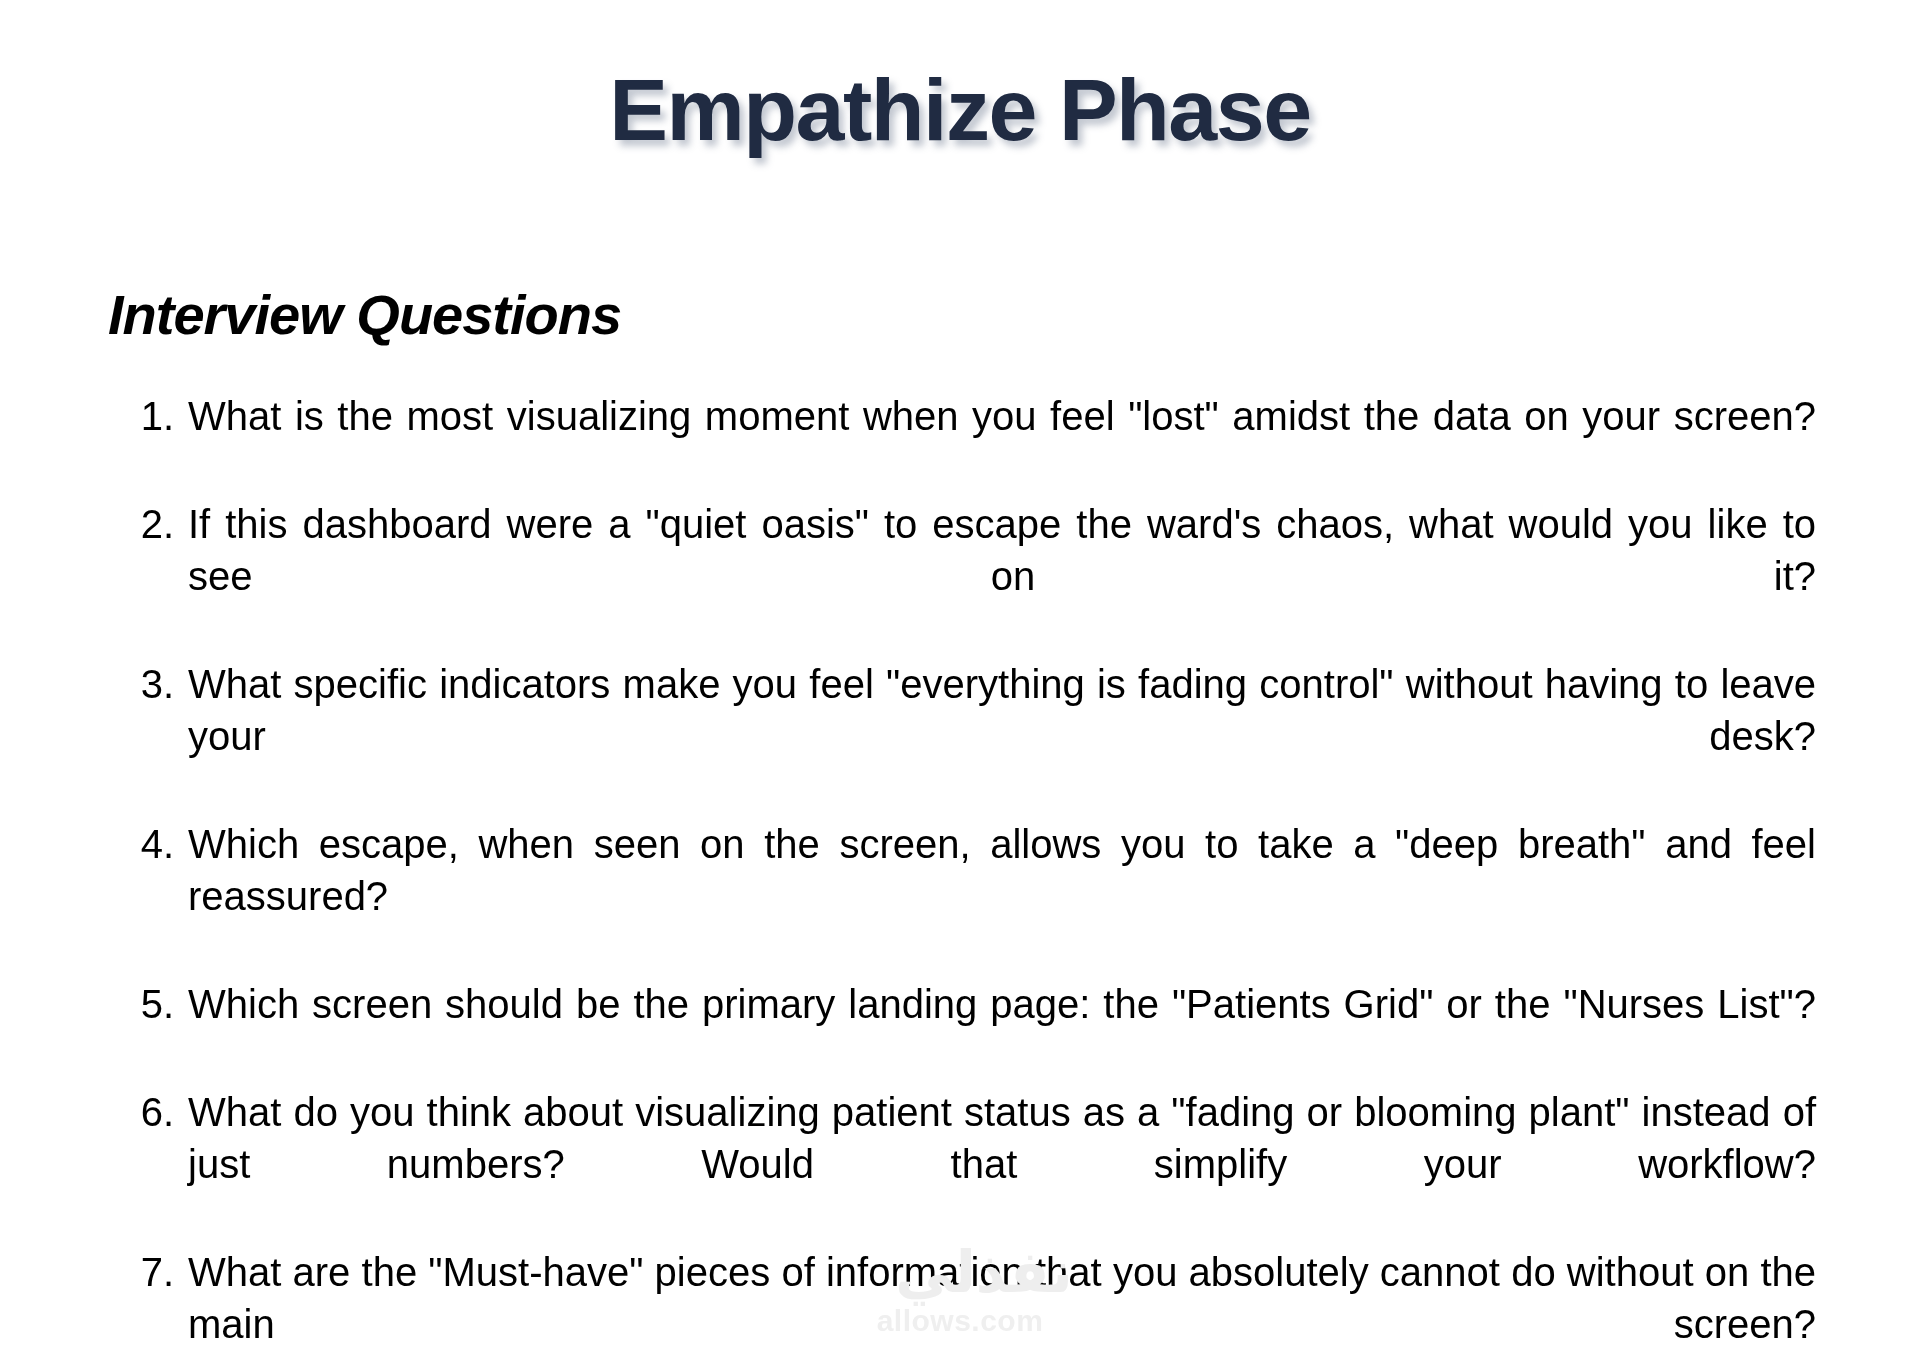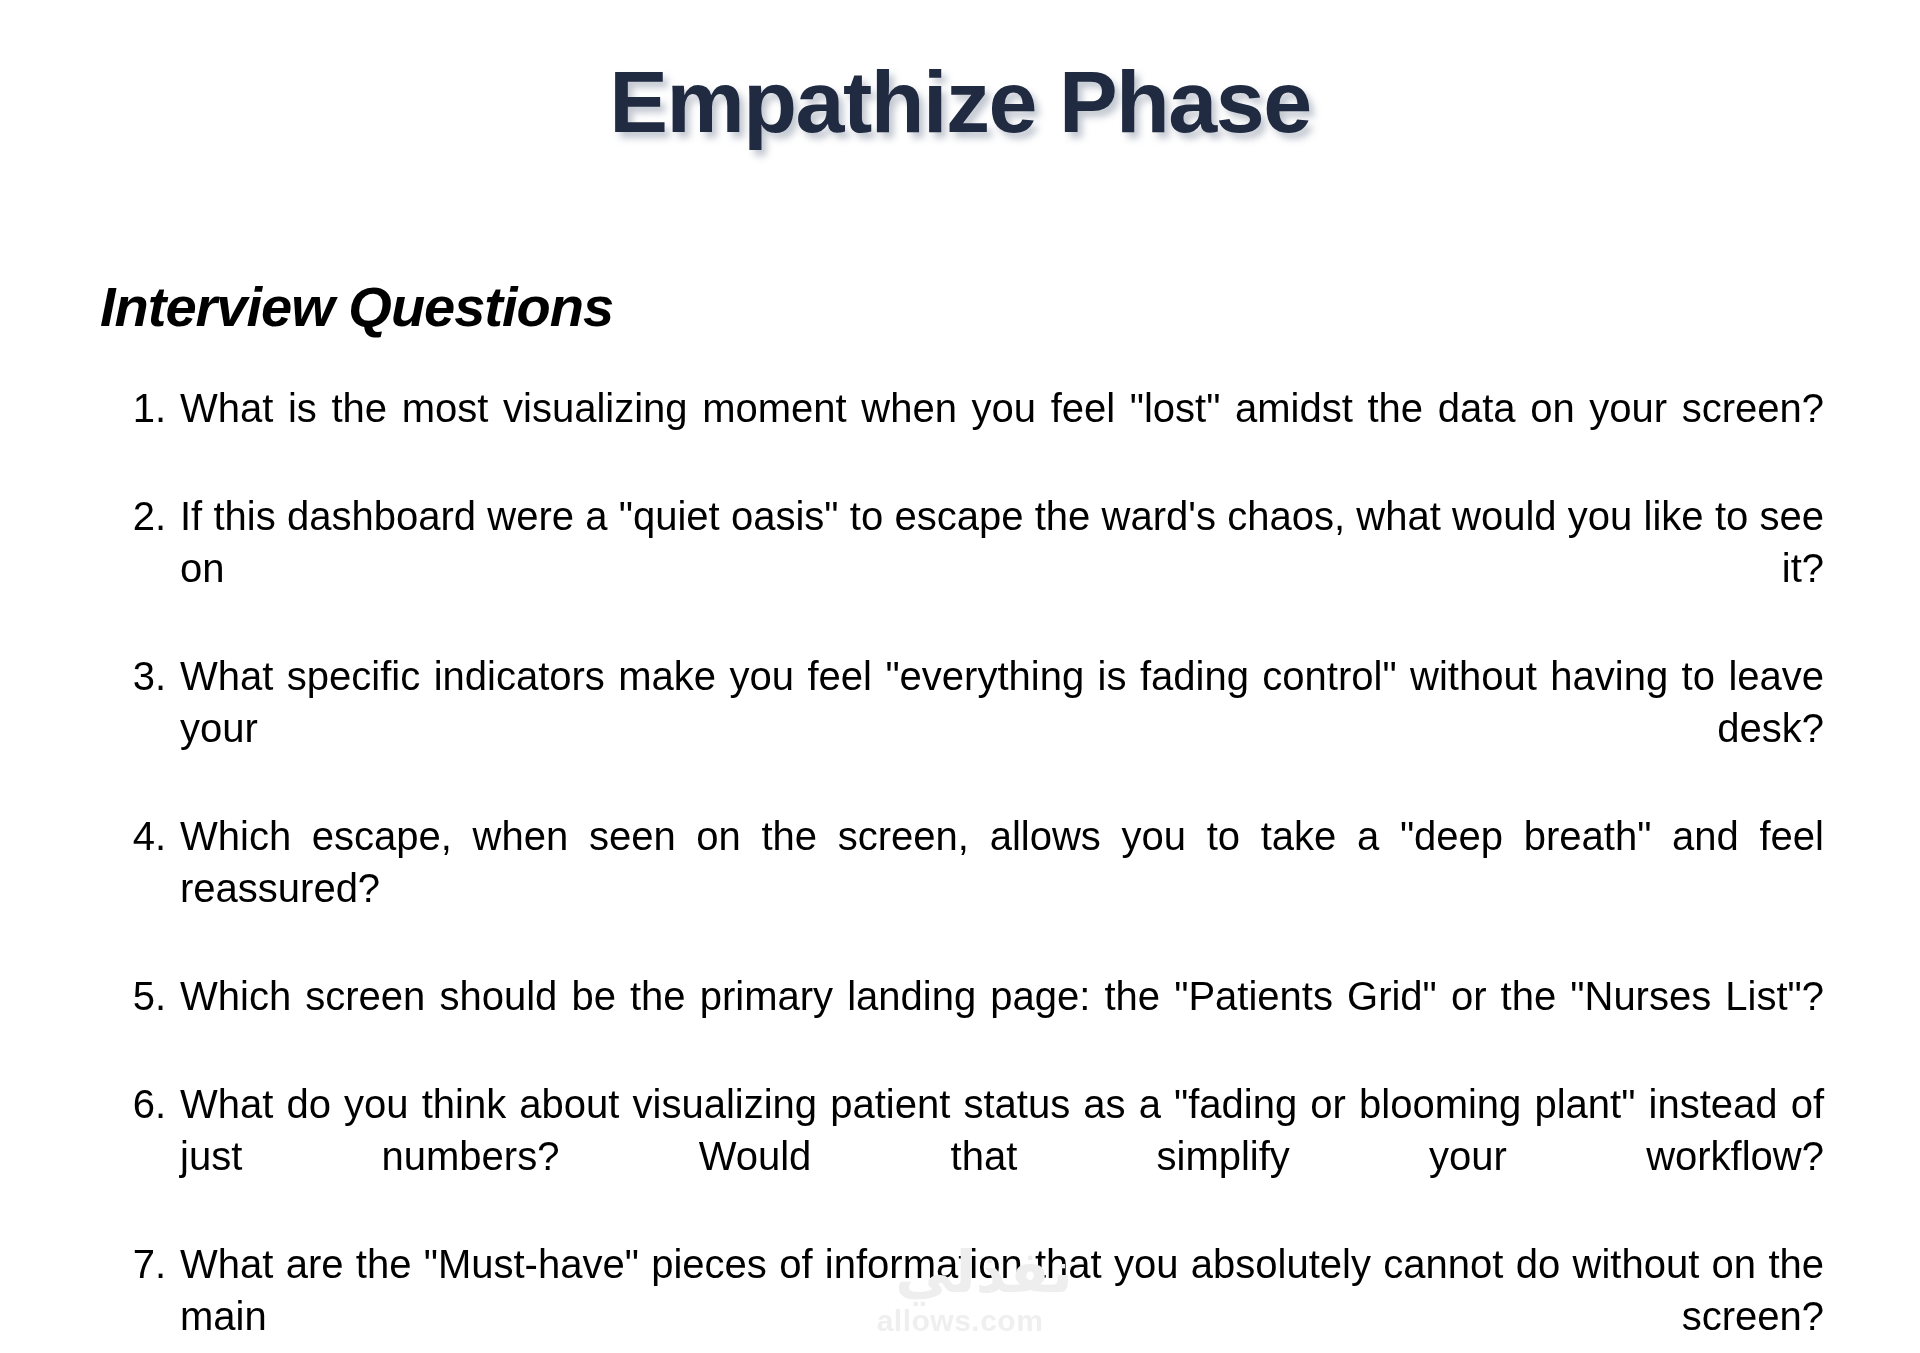--- a/index.html
+++ b/index.html
@@ -16,21 +16,21 @@
     font-family: "Liberation Sans", sans-serif;
     overflow: hidden;
     position: relative;
   }
 
   .slide {
     position: relative;
     width: 1920px;
     height: 1353px;
     background: #ffffff;
-    padding: 4px;
+    padding: 12px;
   }
 
   
   .title-wrap {
     width: 100%;
     text-align: center;
     padding-top: 52px;
   }
 
   .slide-title {

